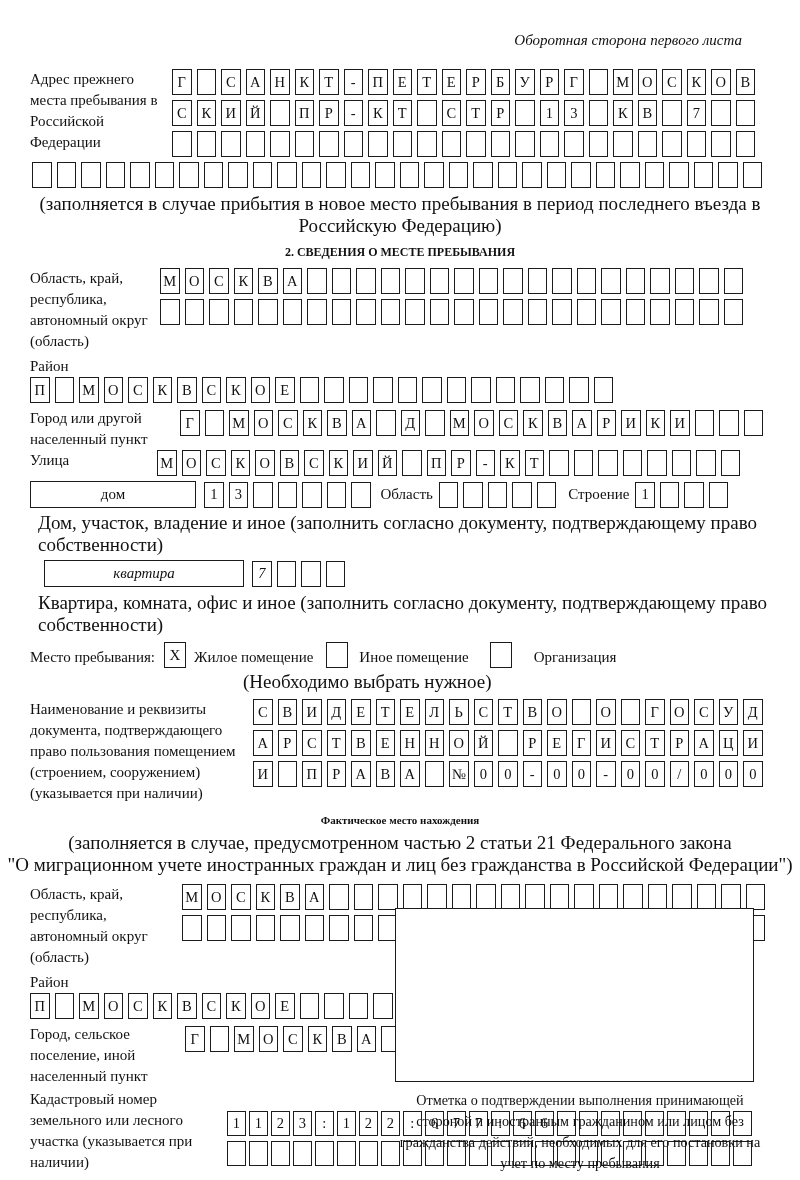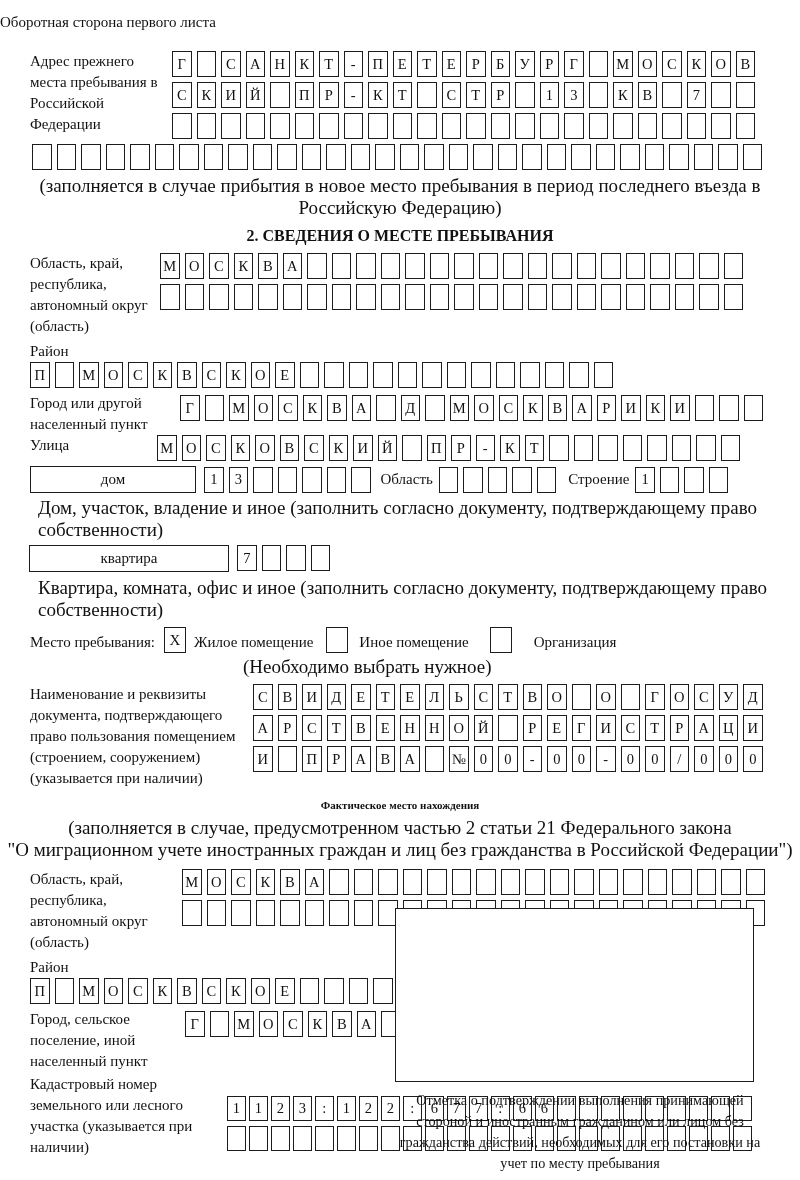--- a/index.html
+++ b/index.html
@@ -4,21 +4,21 @@
 <style>
   * { box-sizing: border-box; margin: 0; padding: 0; }
   html, body { background: #ffffff; }
   body {
     width: 800px; height: 1180px;
     font-family: "Liberation Serif", "DejaVu Serif", serif;
     font-size: 15px; color: #111; overflow: hidden;
   }
   .page { position: relative; width: 800px; height: 1180px; }
 
-  .hdr { padding: 14px 58px 0 0; font-size: 15px; }
+  .hdr { text-align: right; padding: 32px 58px 0 0; font-size: 15px; font-style: italic; }
 
   .frow { display: flex; align-items: flex-start; margin-left: 30px; }
   .label { line-height: 1.4; flex: none; }
 
   .cellrow { display: flex; gap: 5px; margin-bottom: 5px; flex: none; }
   .cell {
     width: 19.5px; height: 26px; flex: none;
     border: 1.6px solid #1c1c1c;
     display: flex; align-items: center; justify-content: center;
     font-size: 14.5px; line-height: 1;
@@ -36,21 +36,21 @@
     border: 1.6px solid #1c1c1c;
     display: flex; align-items: center; justify-content: center;
     font-size: 15px;
   }
 
   .caption { font-size: 19px; }
   .center { text-align: center; }
 
   .mt4 { margin-top: 4px; flex-direction: column; }
 
-  .sec-title { text-align: center; font-weight: bold; font-size: 16px; margin-top: 8px; margin-bottom: 8px; }
+  .sec-title { text-align: center; font-weight: bold; font-size: 12px; margin-top: 8px; margin-bottom: 8px; }
 
   .confirm-box {
     position: absolute; left: 395px; top: 908px;
     width: 359px; height: 174px;
     border: 1.8px solid #1c1c1c; background: #fff;
   }
   .confirm-caption {
     position: absolute; left: 390px; top: 1090px; width: 380px;
     text-align: center; font-size: 14.2px; line-height: 1.48;
   }
@@ -351,21 +351,21 @@
     <div class="label" style="margin-left:12px;">Строение</div>
     <div class="cellrow" style="margin:0 0 0 6px;">
         <div class="cell">1</div>
         <div class="cell"></div>
         <div class="cell"></div>
         <div class="cell"></div>
       </div>
   </div>
   <div class="caption" style="margin:4px 0 4px 38px;">Дом, участок, владение и иное (заполнить согласно документу, подтверждающему право собственности)</div>
 
-  <div class="frow" style="align-items:flex-start; margin-left:29px;">
+  <div class="frow" style="align-items:center; margin-left:44px;font-style:italic;">
     <div class="widebox" style="width:200px;">квартира</div>
     <div class="cellrow" style="margin:0 0 0 8px;">
         <div class="cell">7</div>
         <div class="cell"></div>
         <div class="cell"></div>
         <div class="cell"></div>
       </div>
   </div>
   <div class="caption" style="margin:5px 0 6px 38px;">Квартира, комната, офис и иное (заполнить согласно документу, подтверждающему право собственности)</div>
 

